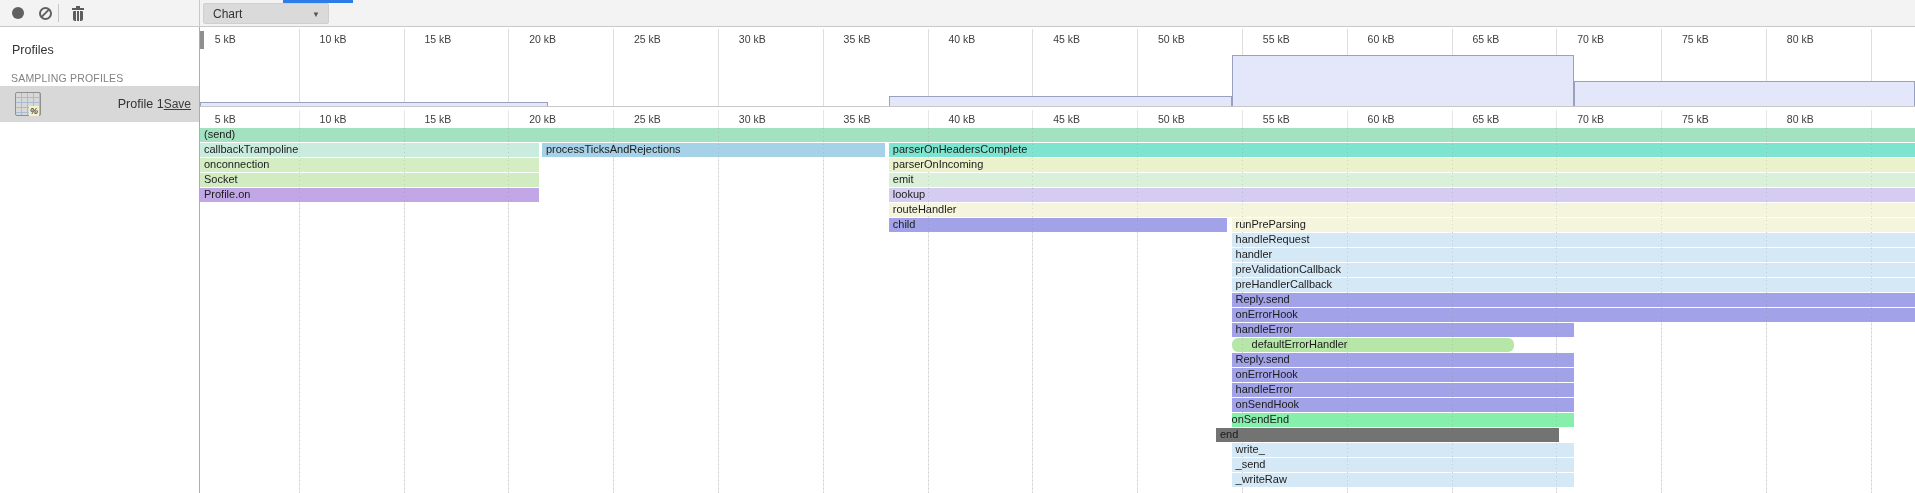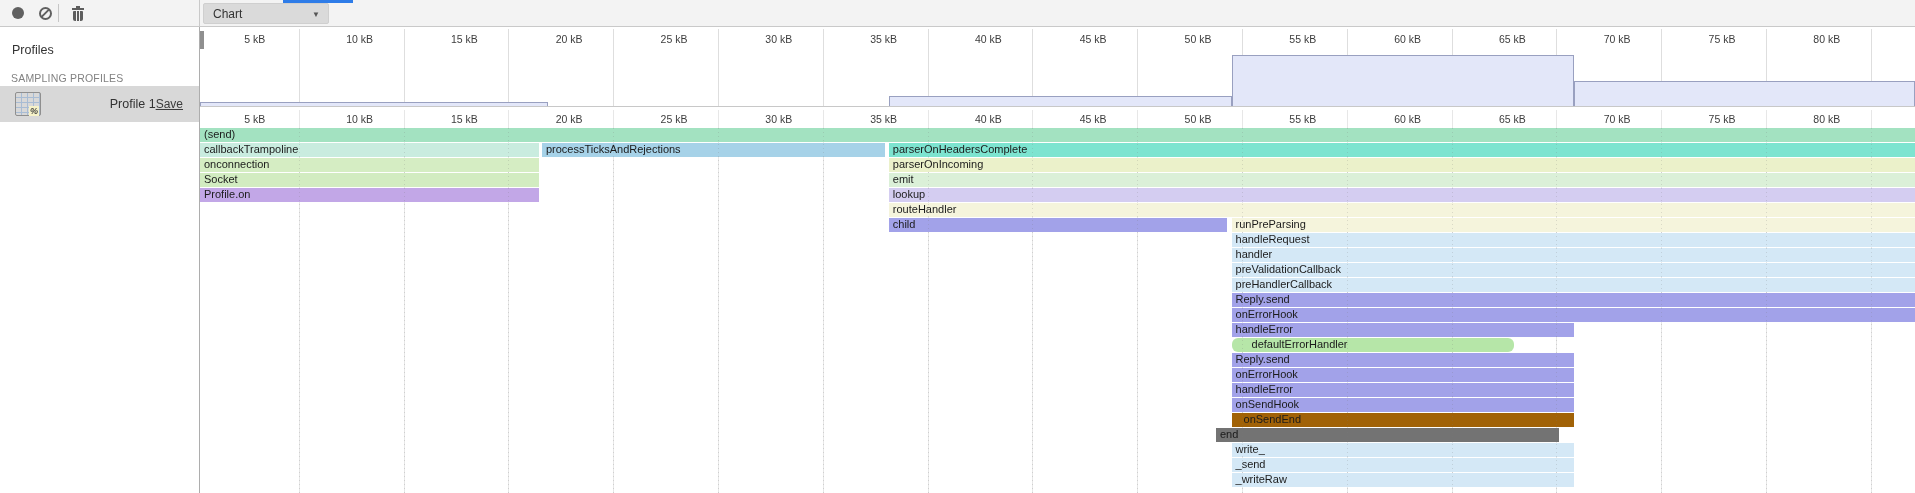--- a/index.html
+++ b/index.html
@@ -39,29 +39,29 @@
   .profile-row { position:absolute; left:0; top:59px; width:199px; height:36px; background:#d8d8d8;
     display:flex; align-items:center; cursor:pointer; }
   .profile-icon { position:relative; display:inline-block; width:26px; height:24px; margin-left:15px;
     background:linear-gradient(#fdfdf4,#efecd4); border:1px solid #8f8f8f; border-radius:2px;
     background-image:
       repeating-linear-gradient(to bottom, transparent 0 4px, #a8bcd4 4px 5px),
       repeating-linear-gradient(to right, transparent 0 5px, #a8bcd4 5px 6px); }
   .profile-icon .pct { position:absolute; right:1px; bottom:-1px; font-size:9px; font-weight:bold;
     color:#444; background:#f6f2c8; padding:0 1px; line-height:10px; }
   .profile-label { font-size:12.5px; color:#333; margin-left:9px; flex:1 1 auto;text-align:right; }
-  .profile-save { font-size:12px; color:#3c3c3c; text-decoration:underline; margin-right:16px; cursor:pointer; }
+  .profile-save { font-size:12px; color:#3c3c3c; text-decoration:underline; margin-right:8px; cursor:pointer; }
 
   
   .chart-pane { position:absolute; left:200px; top:27px; width:1715px; height:466px; overflow:hidden; background:#fff; }
   .gridline-ov { position:absolute; top:2px; height:77px; width:1px; background:#dedede; }
   .gridline-main { position:absolute; top:83px; bottom:0; width:1px; background:#e7e7e7; }
   .gridline-dots { position:absolute; width:1px;
     background-image:repeating-linear-gradient(to bottom, rgba(120,120,120,.22) 0 1px, transparent 1px 4px); }
-  .tick-label { position:absolute; width:80px; text-align:center; font-size:10.5px; color:#3d3d3d; height:12px; line-height:12px; }
+  .tick-label { position:absolute; width:80px; text-align:left; font-size:10.5px; color:#3d3d3d; height:12px; line-height:12px; }
   .ov-step { position:absolute; border-top:1px solid #99a0c0; border-left:1px solid #99a0c0; border-right:1px solid #99a0c0; }
   .ov-baseline { position:absolute; left:0; width:1715px; top:79px; height:1px; background:#c8c8c8; }
   .flame-bar { position:absolute; height:13.5px; font-size:11px; line-height:13.5px; color:#1b1b1b;
     white-space:nowrap; overflow:hidden; cursor:pointer; }
   .flame-bar.dotted { background-image:radial-gradient(rgba(255,255,255,.75) 1px, transparent 1.2px);
     background-size:8px 5px; }
   .v-thumb { position:absolute; left:0; top:4px; width:4px; height:18px; background:#8f8f8f; cursor:pointer; }
 </style>
 </head>
 <body>
@@ -191,21 +191,21 @@
       <div class="flame-bar" style="left: 1031.52px; width: 684.344px; top: 236px; height: 13.5px; background: rgb(212, 232, 246); padding-left: 4px;">preValidationCallback</div>
       <div class="flame-bar" style="left: 1031.52px; width: 684.344px; top: 251px; height: 13.5px; background: rgb(212, 232, 246); padding-left: 4px;">preHandlerCallback</div>
       <div class="flame-bar" style="left: 1031.52px; width: 684.344px; top: 266px; height: 13.5px; background: rgb(162, 162, 233); padding-left: 4px;">Reply.send</div>
       <div class="flame-bar" style="left: 1031.52px; width: 684.344px; top: 281px; height: 13.5px; background: rgb(162, 162, 233); padding-left: 4px;">onErrorHook</div>
       <div class="flame-bar" style="left: 1031.52px; width: 342.696px; top: 296px; height: 13.5px; background: rgb(162, 162, 233); padding-left: 4px;">handleError</div>
       <div class="flame-bar" style="left: 1031.52px; width: 282px; top: 311px; height: 13.5px; background: rgb(182, 230, 168); padding-left: 20px; border-radius: 6px;">defaultErrorHandler</div>
       <div class="flame-bar" style="left: 1031.52px; width: 342.696px; top: 326px; height: 13.5px; background: rgb(162, 162, 233); padding-left: 4px;">Reply.send</div>
       <div class="flame-bar" style="left: 1031.52px; width: 342.696px; top: 341px; height: 13.5px; background: rgb(162, 162, 233); padding-left: 4px;">onErrorHook</div>
       <div class="flame-bar" style="left: 1031.52px; width: 342.696px; top: 356px; height: 13.5px; background: rgb(162, 162, 233); padding-left: 4px;">handleError</div>
       <div class="flame-bar" style="left: 1031.52px; width: 342.696px; top: 371px; height: 13.5px; background: rgb(162, 162, 233); padding-left: 4px;">onSendHook</div>
-      <div class="flame-bar" style="left: 1031.52px; width: 342.696px; top: 386px; height: 13.5px; background: #a16207; padding-left: 12px;">onSendEnd</div>
+      <div class="flame-bar" style="left: 1031.52px; width: 342.696px; top: 386px; height: 13.5px; background: #86efac; padding-left: 0;">onSendEnd</div>
       <div class="flame-bar" style="left: 1016px; width: 342.696px; top: 401px; height: 13.5px; background: #737373; padding-left: 4px;">end</div>
       <div class="flame-bar" style="left: 1031.52px; width: 342.696px; top: 416px; height: 13.5px; background: rgb(212, 232, 246); padding-left: 4px;">write_</div>
       <div class="flame-bar" style="left: 1031.52px; width: 342.696px; top: 431px; height: 13.5px; background: rgb(212, 232, 246); padding-left: 4px;">_send</div>
       <div class="flame-bar" style="left: 1031.52px; width: 342.696px; top: 446px; height: 13.5px; background: rgb(212, 232, 246); padding-left: 4px;">_writeRaw</div>
       <div class="gridline-dots" style="left: 98.8px; top: 101px; bottom: 0px;"></div>
       <div class="gridline-dots" style="left: 203.6px; top: 101px; bottom: 0px;"></div>
       <div class="gridline-dots" style="left: 308.4px; top: 101px; bottom: 0px;"></div>
       <div class="gridline-dots" style="left: 413.2px; top: 101px; bottom: 0px;"></div>
       <div class="gridline-dots" style="left: 518px; top: 101px; bottom: 0px;"></div>
       <div class="gridline-dots" style="left: 622.8px; top: 101px; bottom: 0px;"></div>

